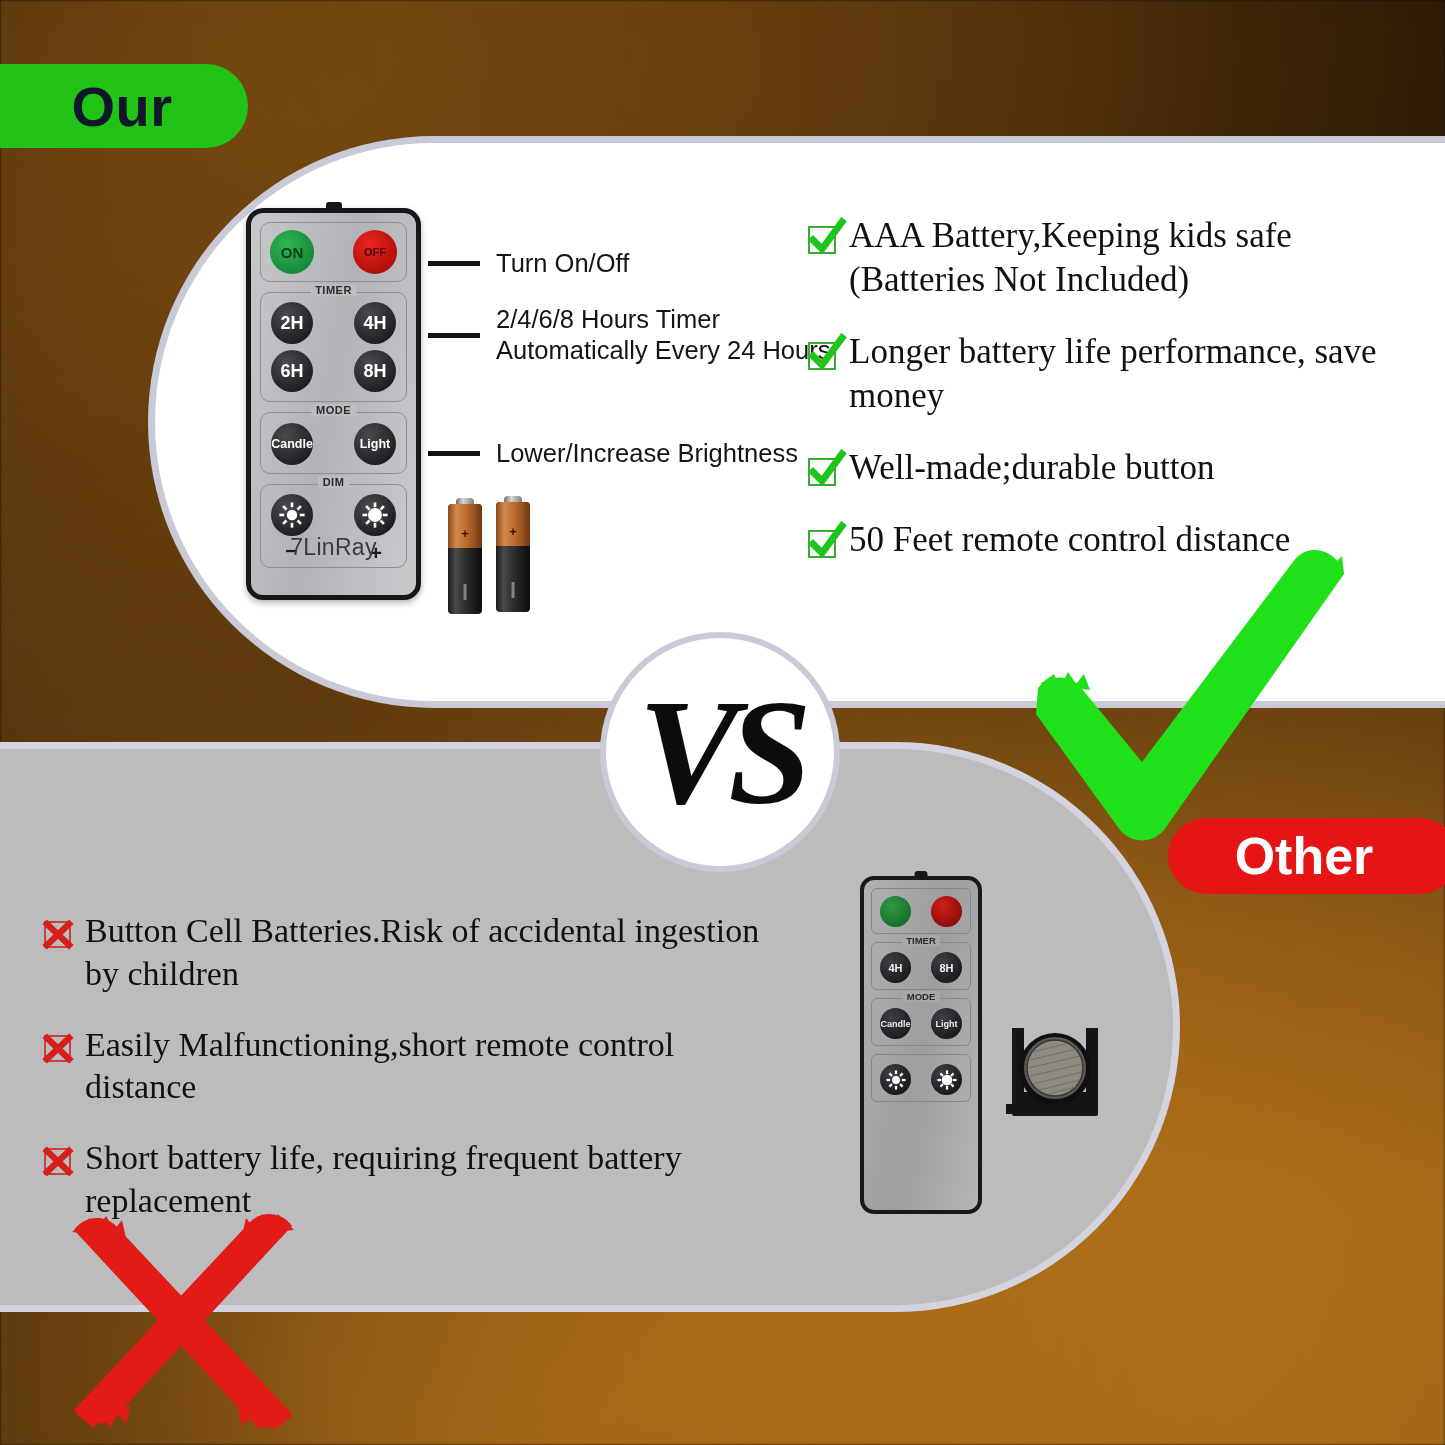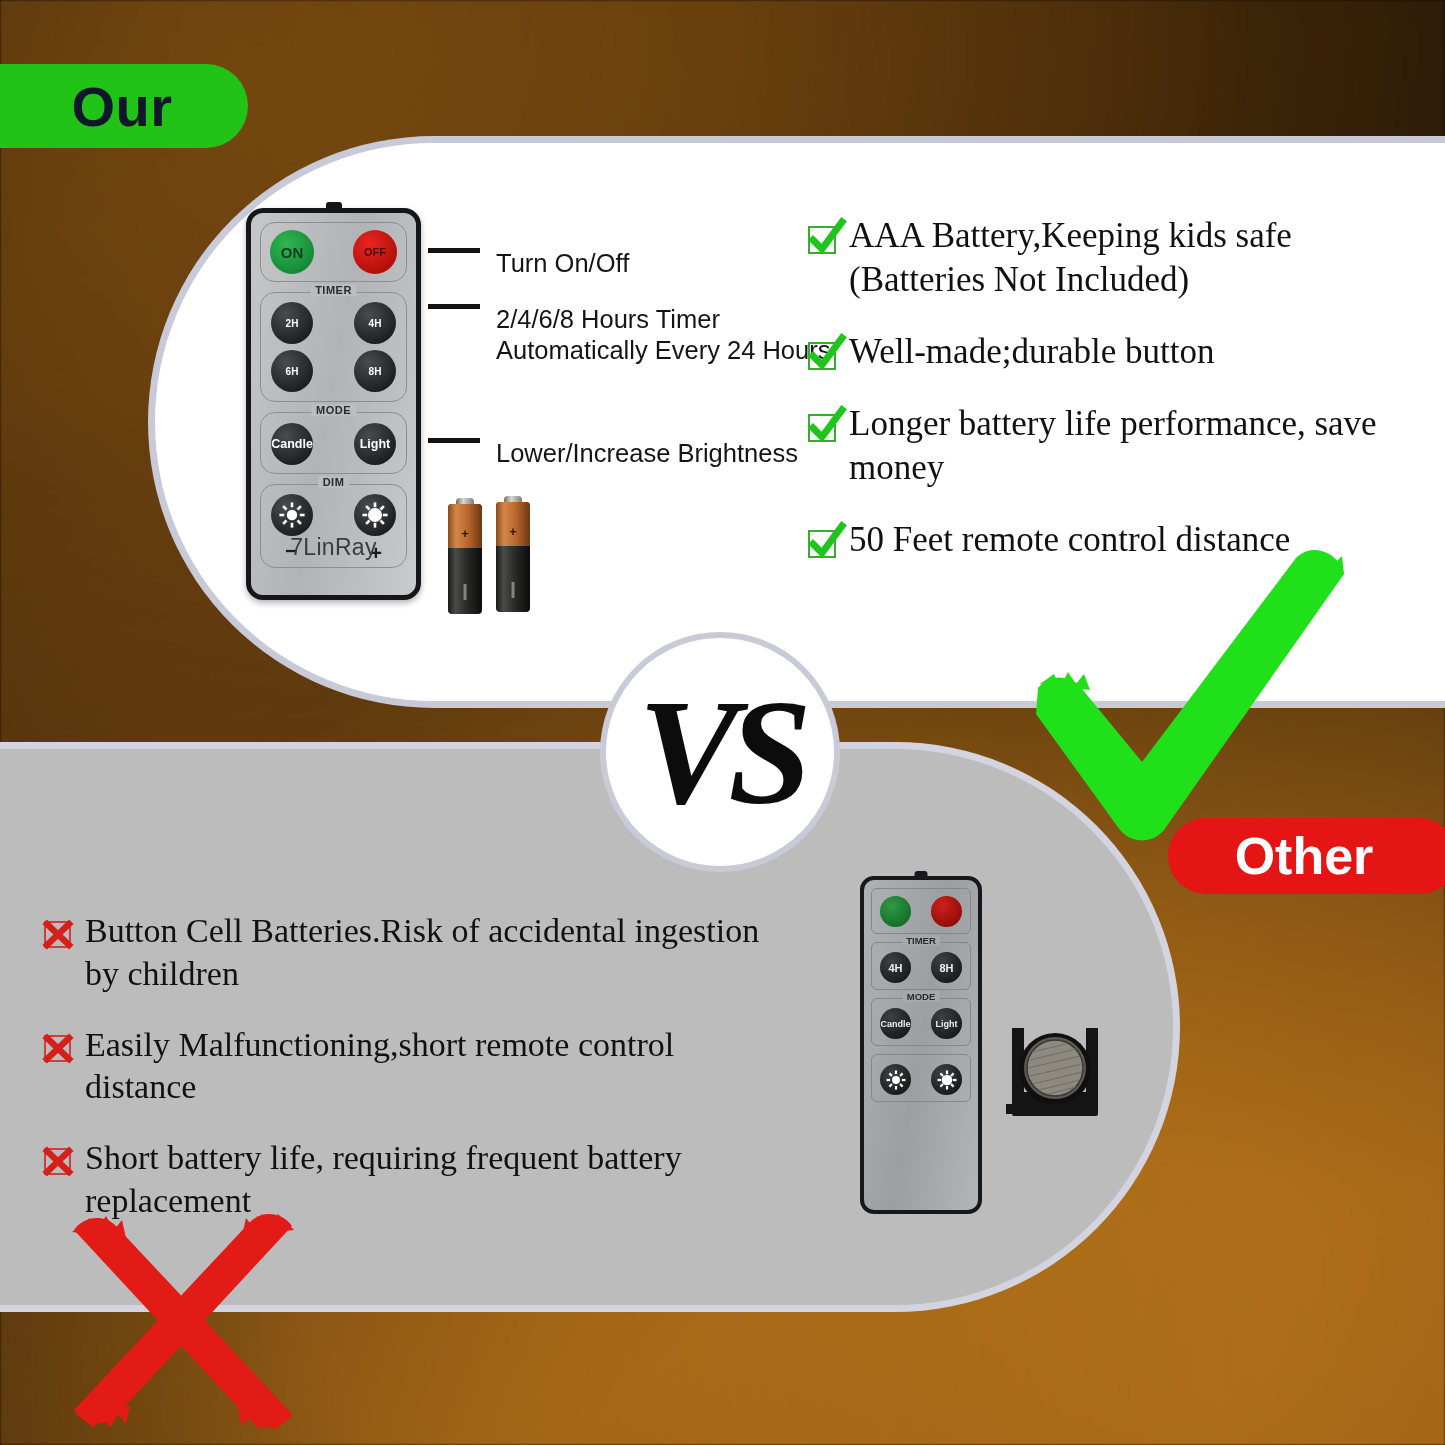--- a/index.html
+++ b/index.html
@@ -72,42 +72,42 @@
 
   
   .remote{
     position:absolute; left:246px; top:208px; width:175px; height:392px;
     background:#b9babc; border:5px solid #15161a; border-radius:17px; z-index:4;
     box-shadow:0 3px 6px rgba(0,0,0,.3);
     background-image:linear-gradient(100deg,#c6c7c9 0%,#b2b3b6 48%,#c9cacc 100%);
   }
   .remote .nub{ position:absolute; left:50%; top:-11px; transform:translateX(-50%);
     width:16px; height:8px; background:#15161a; border-radius:3px 3px 0 0; }
-  .grp{ position:absolute; left:9px; right:9px; border:1px solid #8d8e92; border-radius:15px; }
+  .grp{ position:absolute; left:9px; right:9px; border:1px solid #8d8e92; border-radius:10px; }
   .grp-label{ position:absolute; top:-9px; left:50%; transform:translateX(-50%);
     background:#bcbdbf; padding:0 5px; font-size:11px; font-weight:bold; color:#2a2b2e;
     letter-spacing:.5px; }
   .btn{ position:absolute; border-radius:50%; display:flex; align-items:center;
     justify-content:center; font-weight:bold; color:#fff; }
   .btn-on{ width:44px; height:44px; background:radial-gradient(circle at 38% 32%,#31b552,#0a7a2e);
     left:9px; top:7px; font-size:15px; color:#0d3f1b; }
   .btn-off{ width:44px; height:44px; background:radial-gradient(circle at 38% 32%,#ea2520,#9c0703);
     right:9px; top:7px; font-size:11px; color:#4e0402; }
   .btn-dark{ width:42px; height:42px;
-    background:radial-gradient(circle at 36% 30%,#4a4b4e,#0e0f11); font-size:10px; }
+    background:radial-gradient(circle at 36% 30%,#4a4b4e,#0e0f11); font-size:18px; }
   .btn-dark.sm{ font-size:12.5px; }
   .sun{ width:42px; height:42px; border-radius:50%;
     background:radial-gradient(circle at 36% 30%,#4a4b4e,#0e0f11);
     position:absolute; display:flex; align-items:center; justify-content:center; }
   .brand{ position:absolute; bottom:34px; left:0; right:0; text-align:center;
     font-size:23px; color:#3a3b3f; letter-spacing:.3px; }
   .pm{ position:absolute; font-size:21px; font-weight:bold; color:#1b1c1f; }
 
   
-  .callout{ position:absolute; z-index:5; display:flex; align-items:flex-start; gap:16px; }
+  .callout{ position:absolute; z-index:5; display:flex; align-items:center; gap:16px; }
   .dash{ width:52px; height:5px; background:#121212; flex:none; }
   .callout .txt{ font-size:25.5px; color:#151515; line-height:1.22; white-space:pre-line; }
 
   
   .bullets-good{ position:absolute; left:808px; top:196px; width:620px; z-index:5; }
   .bullets-bad { position:absolute; left:44px;  top:892px; width:720px; z-index:5; }
   .bullet{ display:flex; align-items:flex-start; gap:11px; margin-bottom:28px;margin-top:18px; }
   .bullet .txt{ font-family:"Liberation Serif", serif; font-size:35px; color:#111;
     line-height:1.26; }
   .bullets-bad .bullet .txt{ font-size:34px; }
@@ -265,30 +265,30 @@
       </div>
       <div class="txt">AAA Battery,Keeping kids safe (Batteries Not Included)</div>
     </div>
     <div class="bullet">
       <div class="box">
         <svg width="42" height="42" viewBox="0 0 42 42">
           <rect x="4" y="12" width="26" height="26" fill="none" stroke="#3aaa35" stroke-width="2"></rect>
           <path d="M8 25 L17 34 L37 7" fill="none" stroke="#1fc41c" stroke-width="7" stroke-linecap="square" stroke-linejoin="miter"></path>
         </svg>
       </div>
-      <div class="txt">Well-made;durable button</div>
+      <div class="txt">Longer battery life performance, save money</div>
     </div>
     <div class="bullet">
       <div class="box">
         <svg width="42" height="42" viewBox="0 0 42 42">
           <rect x="4" y="12" width="26" height="26" fill="none" stroke="#3aaa35" stroke-width="2"></rect>
           <path d="M8 25 L17 34 L37 7" fill="none" stroke="#1fc41c" stroke-width="7" stroke-linecap="square" stroke-linejoin="miter"></path>
         </svg>
       </div>
-      <div class="txt">Longer battery life performance, save money</div>
+      <div class="txt">Well-made;durable button</div>
     </div>
     <div class="bullet">
       <div class="box">
         <svg width="42" height="42" viewBox="0 0 42 42">
           <rect x="4" y="12" width="26" height="26" fill="none" stroke="#3aaa35" stroke-width="2"></rect>
           <path d="M8 25 L17 34 L37 7" fill="none" stroke="#1fc41c" stroke-width="7" stroke-linecap="square" stroke-linejoin="miter"></path>
         </svg>
       </div>
       <div class="txt">50 Feet remote control distance</div>
     </div>

